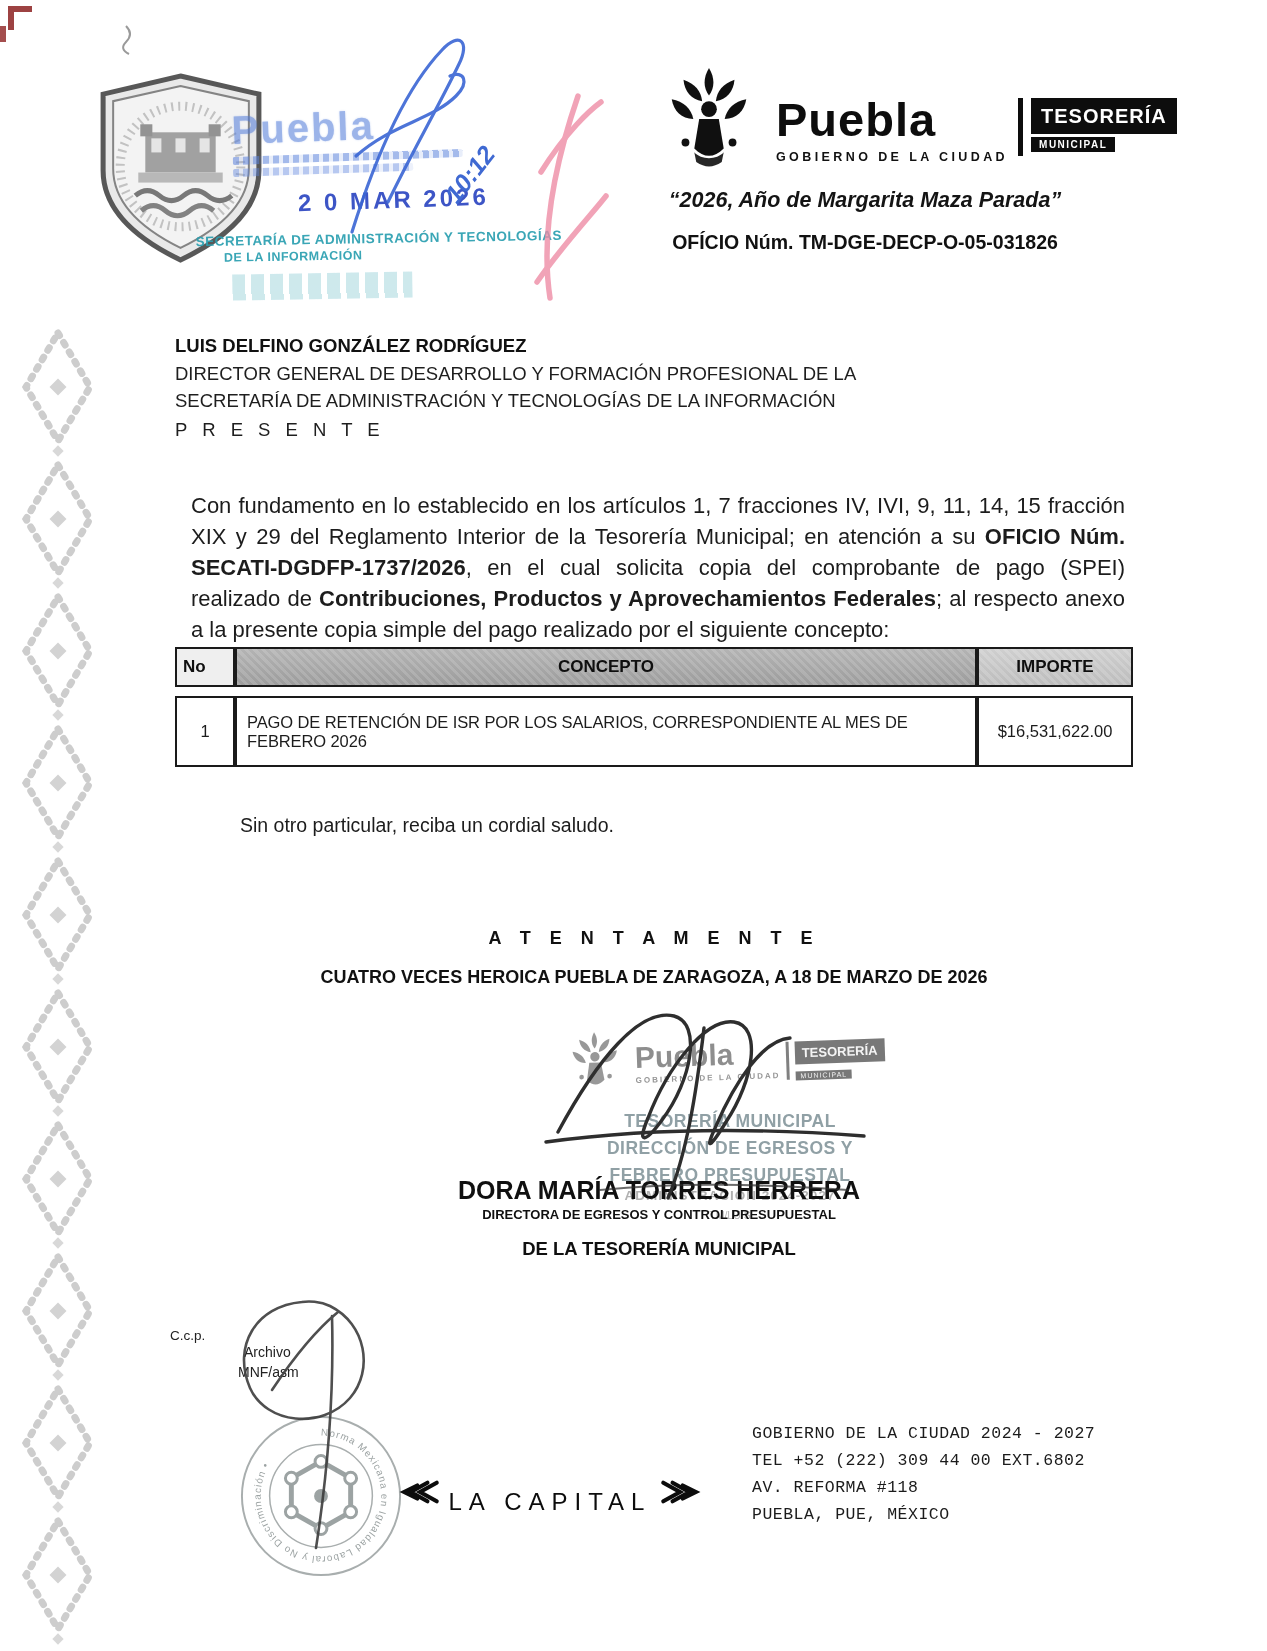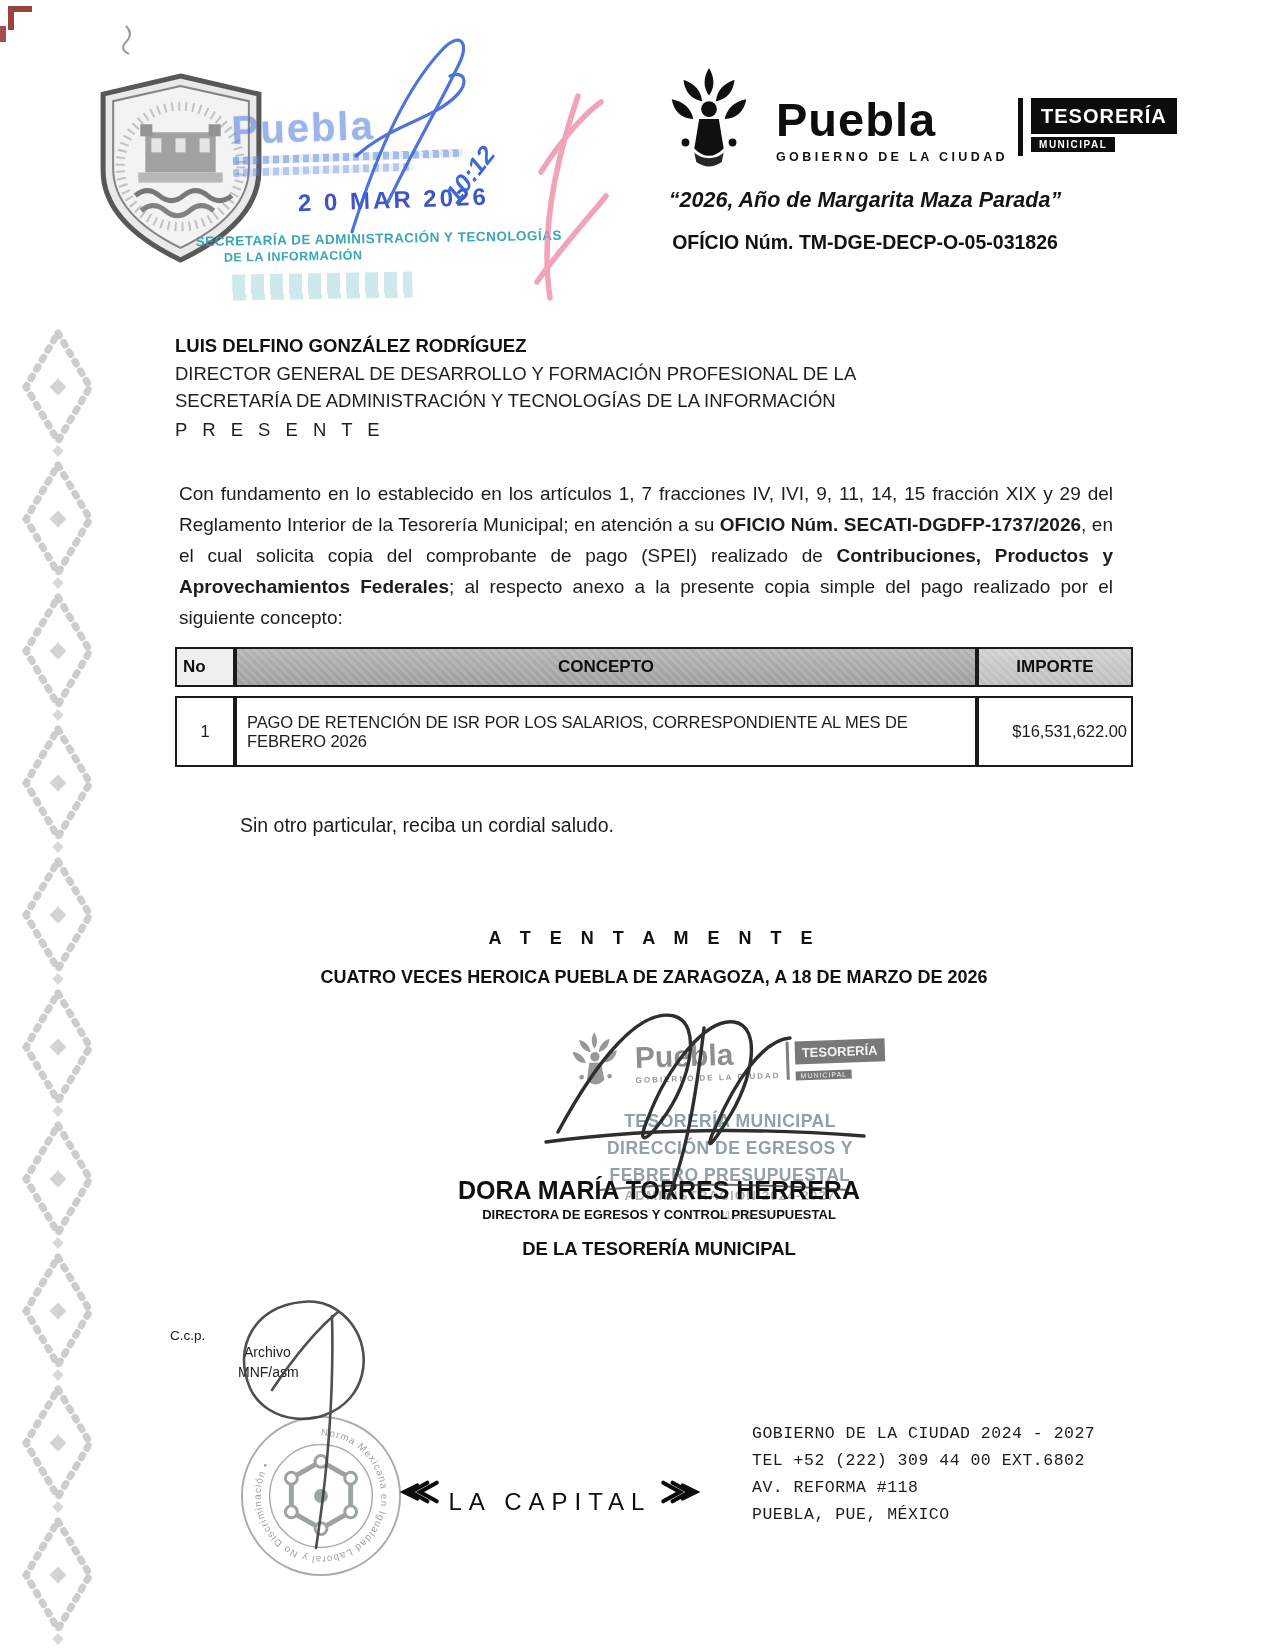--- a/index.html
+++ b/index.html
@@ -48,39 +48,39 @@
               font-weight:bold;font-style:italic;color:#141414;}
   .oficio-num{position:absolute;left:620px;width:490px;top:231px;text-align:center;font-size:19.5px;
               font-weight:bold;color:#111;}
 
   
   .recipient{position:absolute;left:175px;top:332px;font-size:18.5px;line-height:27.5px;color:#1e1e1e;}
   .r-name{font-weight:bold;color:#111;}
   .r-presente{letter-spacing:5px;margin-top:1px;}
 
   
-  .body-par{position:absolute;left:175px;top:474px;width:934px;font-size:19px;line-height:31px;
-            text-align:justify;margin:4px;color:#1c1c1c;}
+  .body-par{position:absolute;left:175px;top:474px;width:934px;font-size:22px;line-height:31px;
+            text-align:justify;margin:16px;color:#1c1c1c;}
   .b{font-weight:bold;}
 
   
   .concept-table{position:absolute;left:175px;top:638px;width:958px;border-collapse:separate;
                  border-spacing:0 9px;table-layout:fixed;font-size:16.5px;}
   .concept-table th,.concept-table td{border:2px solid #1a1a1a;margin-left:27px;}
   .concept-table th{font-weight:bold;font-size:17px;height:30px;padding:3px 6px;color:#0f0f0f;}
   .th-no{width:44px;background:#efefef;text-align:left;}
   .th-concepto{text-align:center;
      background:repeating-linear-gradient(45deg,rgba(255,255,255,.14) 0 3px,transparent 3px 6px),
                 linear-gradient(180deg,#b4b4b4,#9c9c9c);}
   .th-importe{width:140px;text-align:center;
      background:repeating-linear-gradient(45deg,rgba(255,255,255,.16) 0 3px,transparent 3px 6px),
                 linear-gradient(180deg,#cfcfcf,#bcbcbc);}
   .td-no{text-align:center;padding:12px 4px;}
   .td-concepto{padding:12px 10px;letter-spacing:-.1px;}
-  .td-importe{text-align:right;white-space:nowrap;padding:24px 4px;}
+  .td-importe{text-align:center;white-space:nowrap;padding:24px 4px;}
 
   .closing{position:absolute;left:240px;top:814px;font-size:19.5px;}
 
   .atentamente{position:absolute;left:175px;width:958px;top:928px;text-align:center;font-weight:bold;
                font-size:18px;letter-spacing:7px;color:#111;}
   .city-date{position:absolute;left:175px;width:958px;top:958px;text-align:center;font-weight:bold;
              font-size:18px;color:#111;margin-top:9px;}
 
   
   .sig-stamp{position:absolute;left:560px;top:1026px;display:flex;align-items:flex-start;opacity:.62;

